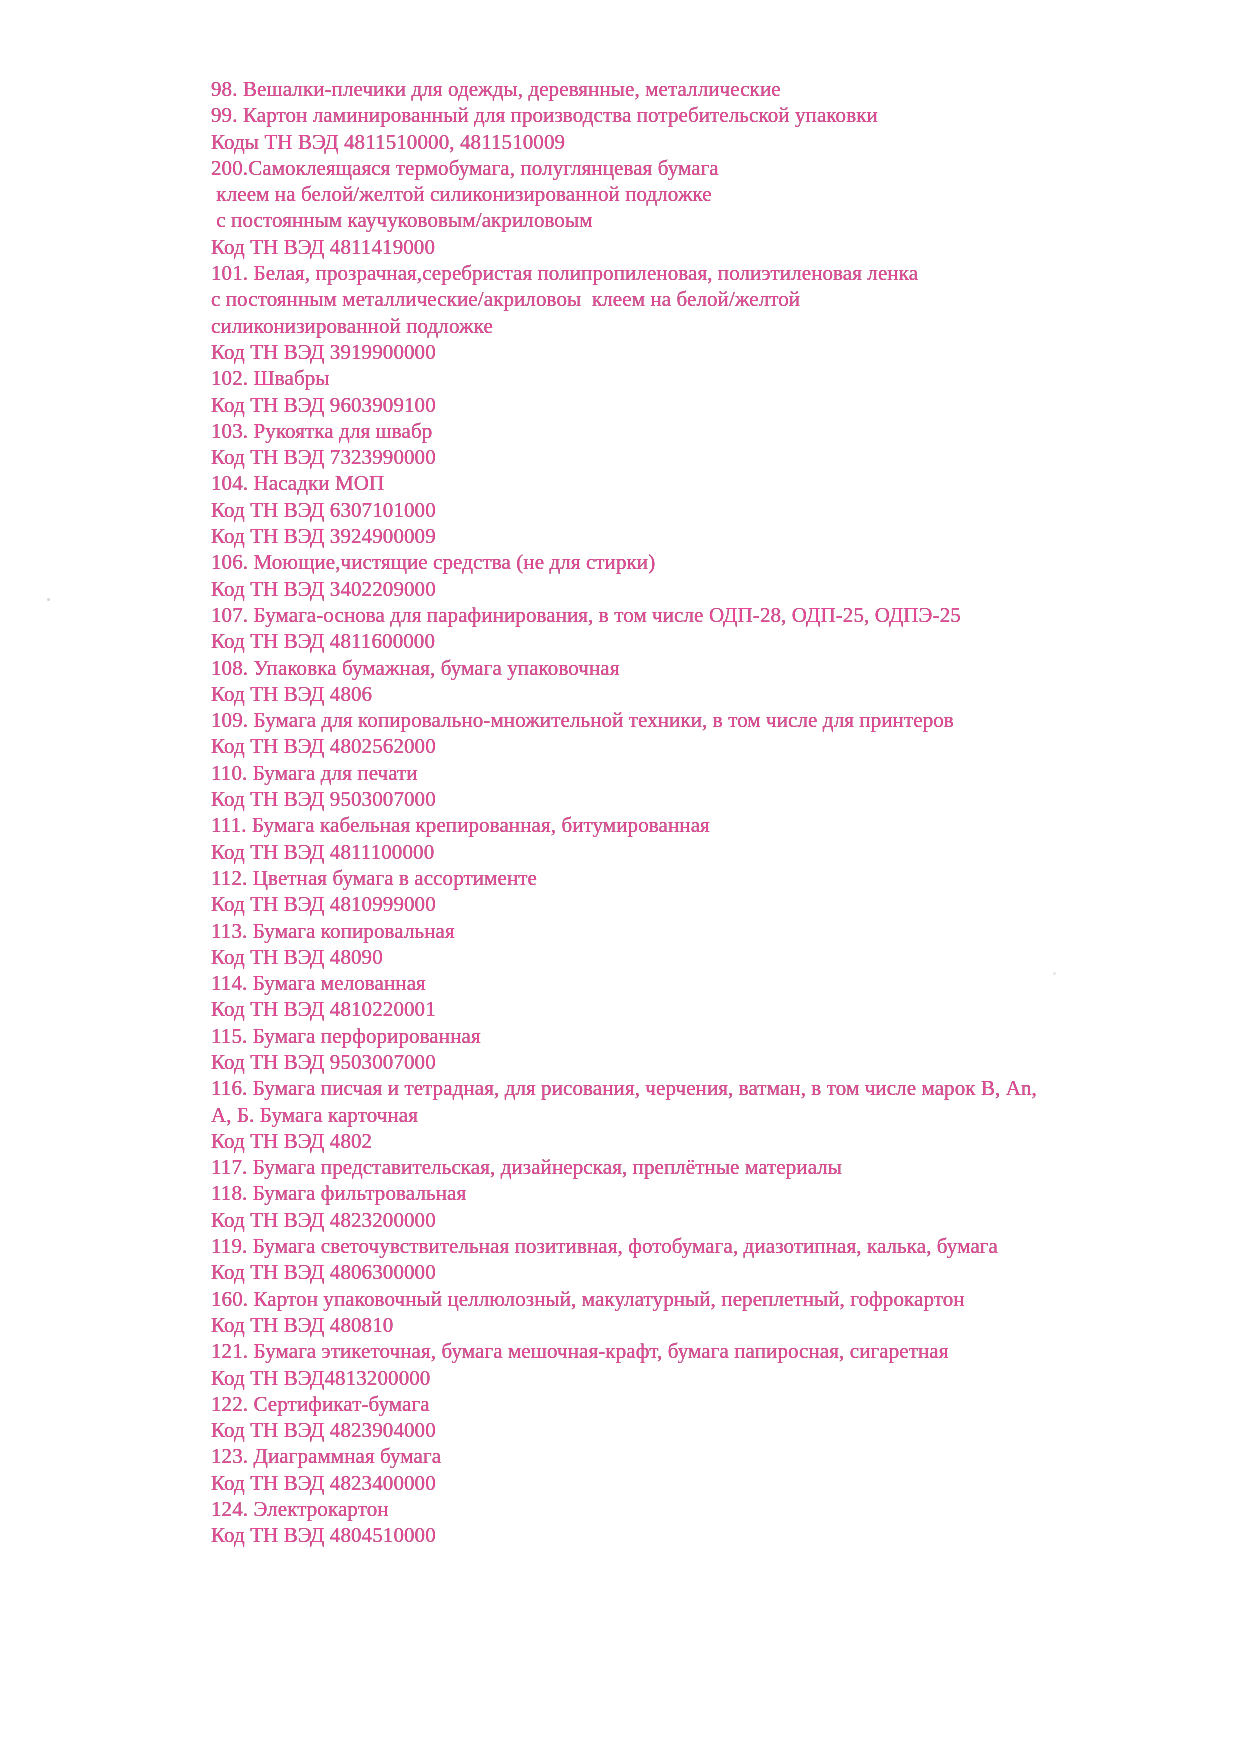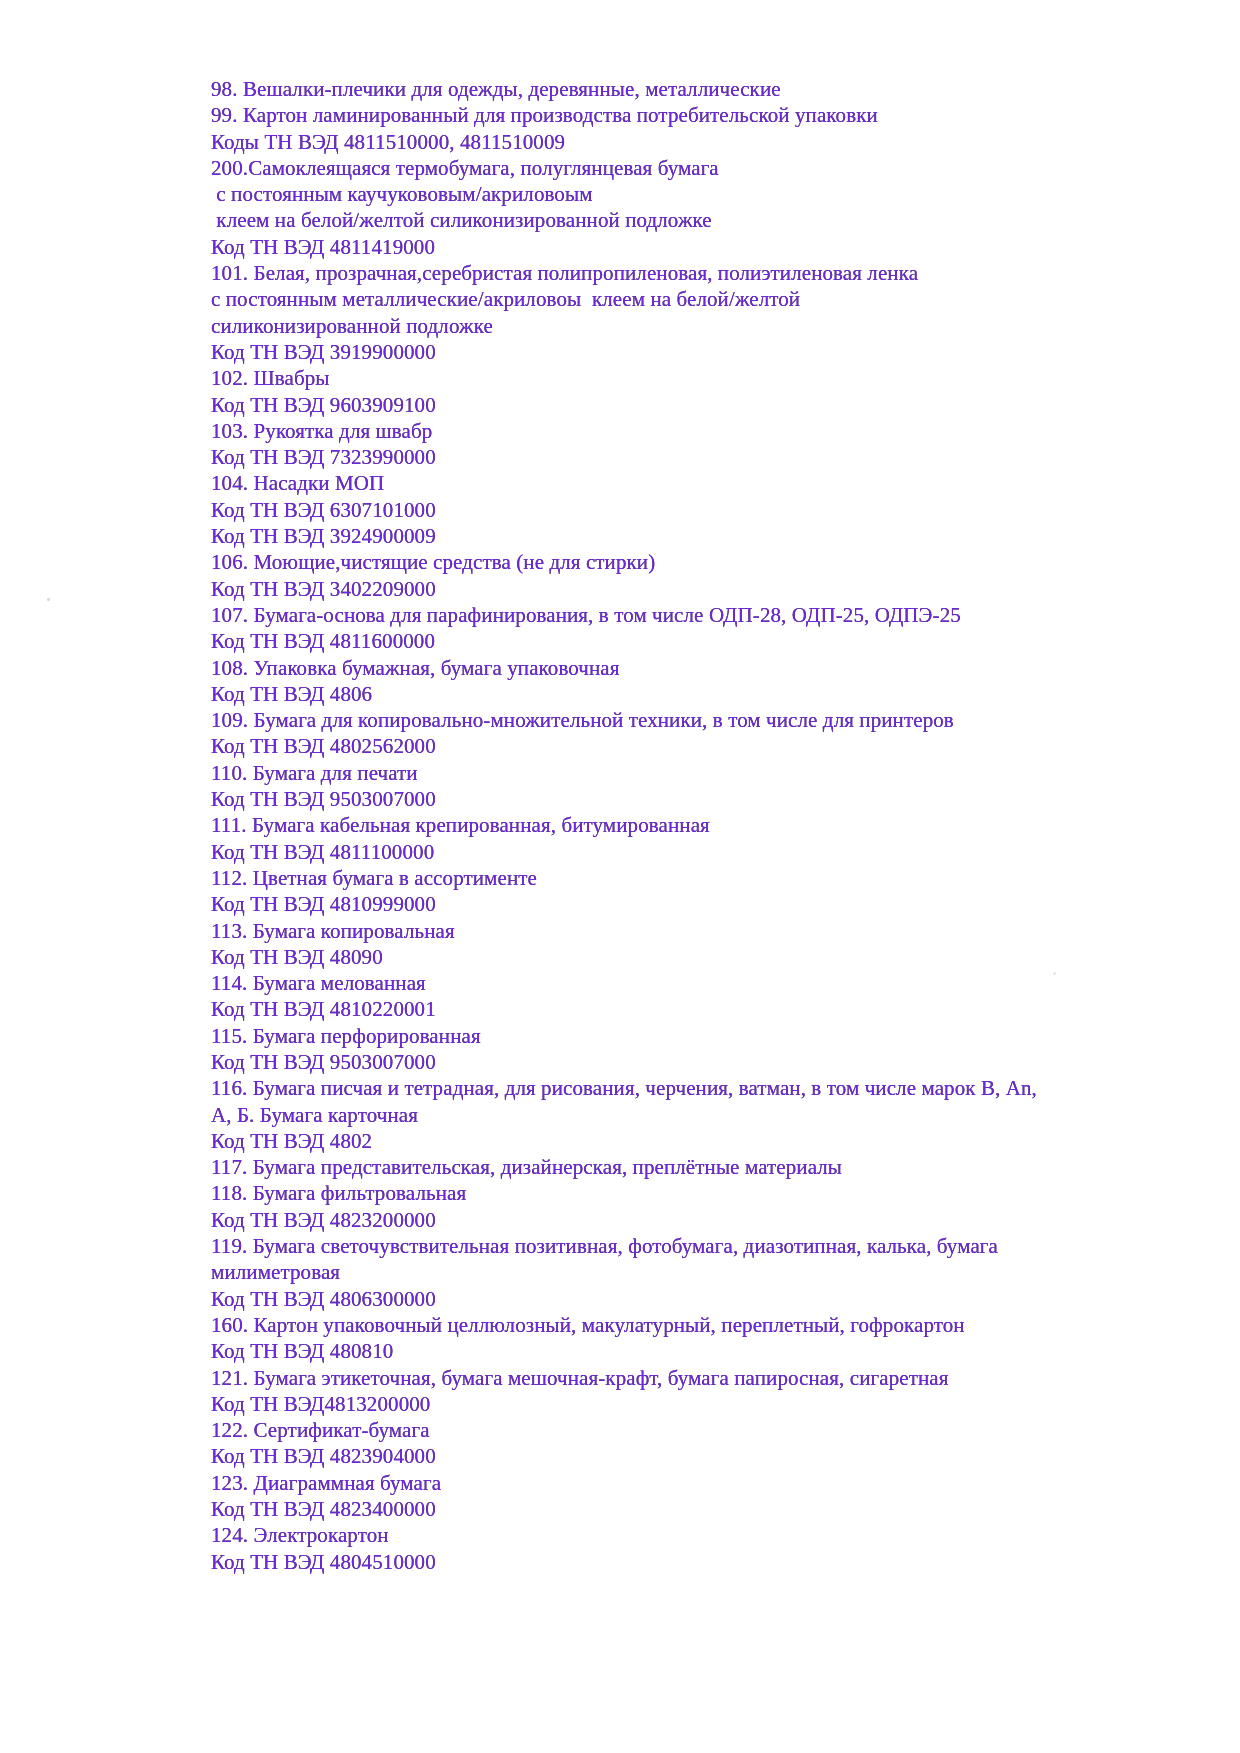--- a/index.html
+++ b/index.html
@@ -23,42 +23,42 @@
   .text-block {
     position: absolute;
     left: 211px;
     top: 76px;
     width: 1000px;
   }
   .doc-line {
     white-space: pre;
     font-size: 21px;
     line-height: 26.3px;
-    color: #6d28d9;
+    color: #ec4899;
     
     text-shadow: 0 0 0.45px rgba(25,25,25,0.85);
     letter-spacing: 0.1px;
   }
   .speck {
     position: absolute;
     border-radius: 50%;
     background: #8a8a8a;
   }
 </style>
 </head>
 <body>
 
 <main class="page">
   <div class="text-block">
       <div class="doc-line">98. Вешалки-плечики для одежды, деревянные, металлические</div>
       <div class="doc-line">99. Картон ламинированный для производства потребительской упаковки</div>
       <div class="doc-line">Коды ТН ВЭД 4811510000, 4811510009</div>
       <div class="doc-line">200.Самоклеящаяся термобумага, полуглянцевая бумага</div>
+      <div class="doc-line"> клеем на белой/желтой силиконизированной подложке</div>
       <div class="doc-line"> с постоянным каучукововым/акриловоым</div>
-      <div class="doc-line"> клеем на белой/желтой силиконизированной подложке</div>
       <div class="doc-line">Код ТН ВЭД 4811419000</div>
       <div class="doc-line">101. Белая, прозрачная,серебристая полипропиленовая, полиэтиленовая ленка</div>
       <div class="doc-line">с постоянным металлические/акриловоы  клеем на белой/желтой</div>
       <div class="doc-line">силиконизированной подложке</div>
       <div class="doc-line">Код ТН ВЭД 3919900000</div>
       <div class="doc-line">102. Швабры</div>
       <div class="doc-line">Код ТН ВЭД 9603909100</div>
       <div class="doc-line">103. Рукоятка для швабр</div>
       <div class="doc-line">Код ТН ВЭД 7323990000</div>
       <div class="doc-line">104. Насадки МОП</div>
@@ -84,21 +84,20 @@
       <div class="doc-line">Код ТН ВЭД 4810220001</div>
       <div class="doc-line">115. Бумага перфорированная</div>
       <div class="doc-line">Код ТН ВЭД 9503007000</div>
       <div class="doc-line">116. Бумага писчая и тетрадная, для рисования, черчения, ватман, в том числе марок В, Аn,</div>
       <div class="doc-line">А, Б. Бумага карточная</div>
       <div class="doc-line">Код ТН ВЭД 4802</div>
       <div class="doc-line">117. Бумага представительская, дизайнерская, преплётные материалы</div>
       <div class="doc-line">118. Бумага фильтровальная</div>
       <div class="doc-line">Код ТН ВЭД 4823200000</div>
       <div class="doc-line">119. Бумага светочувствительная позитивная, фотобумага, диазотипная, калька, бумага</div>
-      <div class="doc-line">милиметровая</div>
       <div class="doc-line">Код ТН ВЭД 4806300000</div>
       <div class="doc-line">160. Картон упаковочный целлюлозный, макулатурный, переплетный, гофрокартон</div>
       <div class="doc-line">Код ТН ВЭД 480810</div>
       <div class="doc-line">121. Бумага этикеточная, бумага мешочная-крафт, бумага папиросная, сигаретная</div>
       <div class="doc-line">Код ТН ВЭД4813200000</div>
       <div class="doc-line">122. Сертификат-бумага</div>
       <div class="doc-line">Код ТН ВЭД 4823904000</div>
       <div class="doc-line">123. Диаграммная бумага</div>
       <div class="doc-line">Код ТН ВЭД 4823400000</div>
       <div class="doc-line">124. Электрокартон</div>

